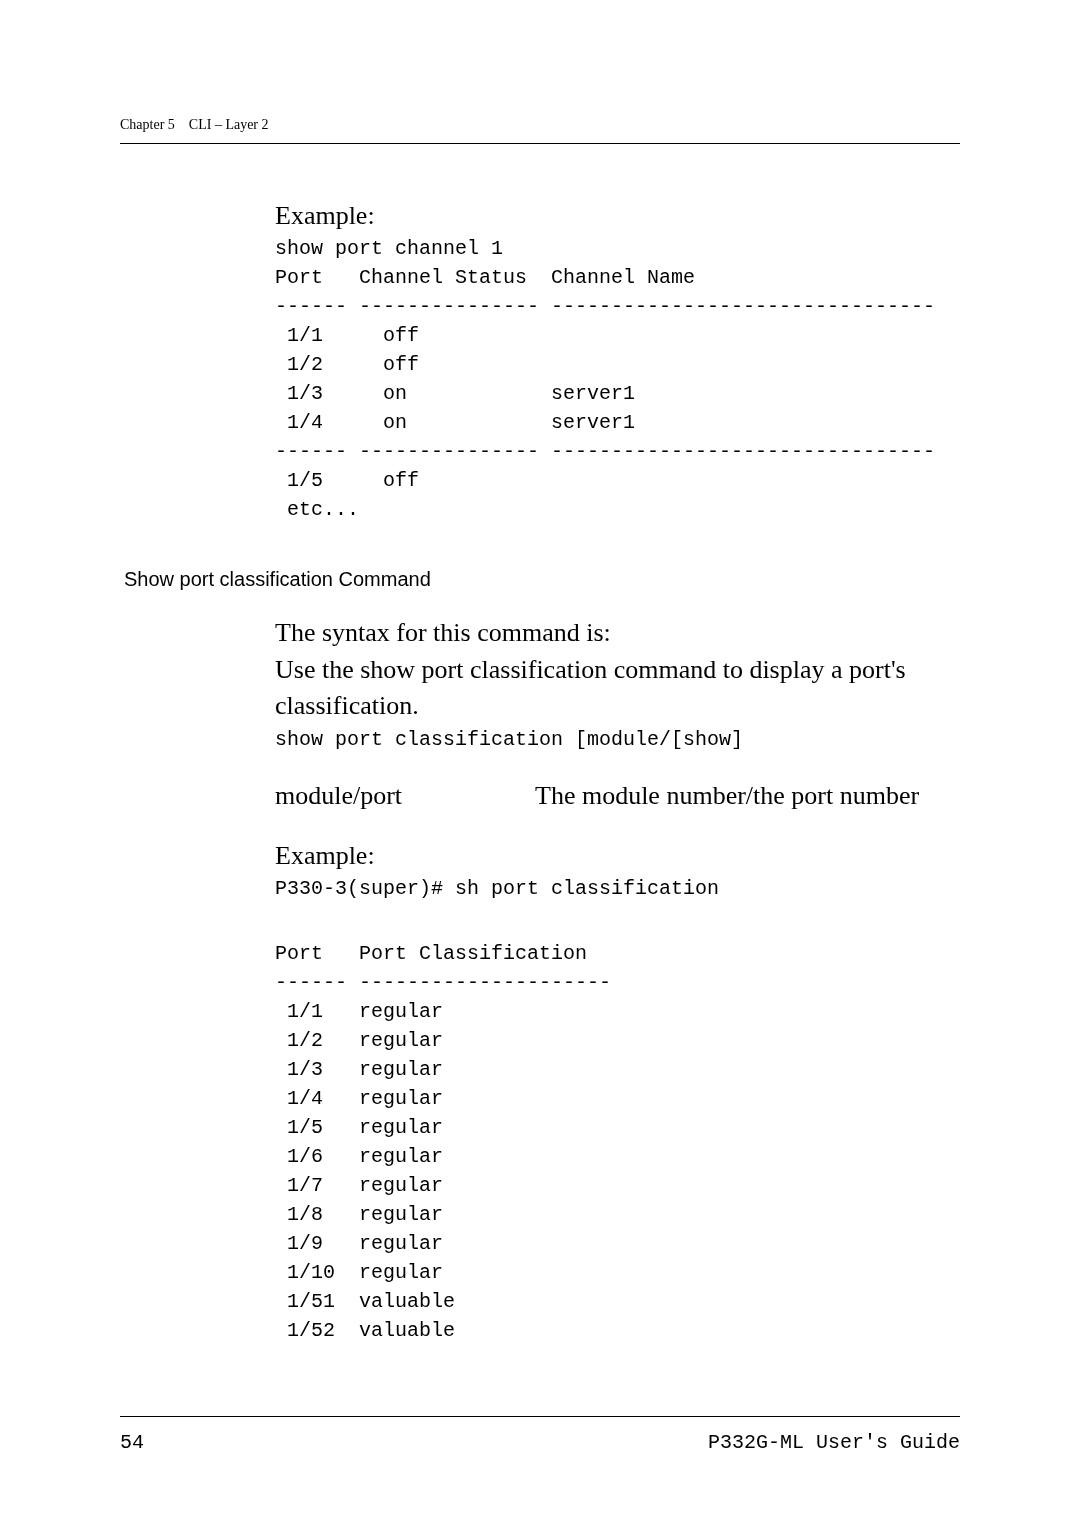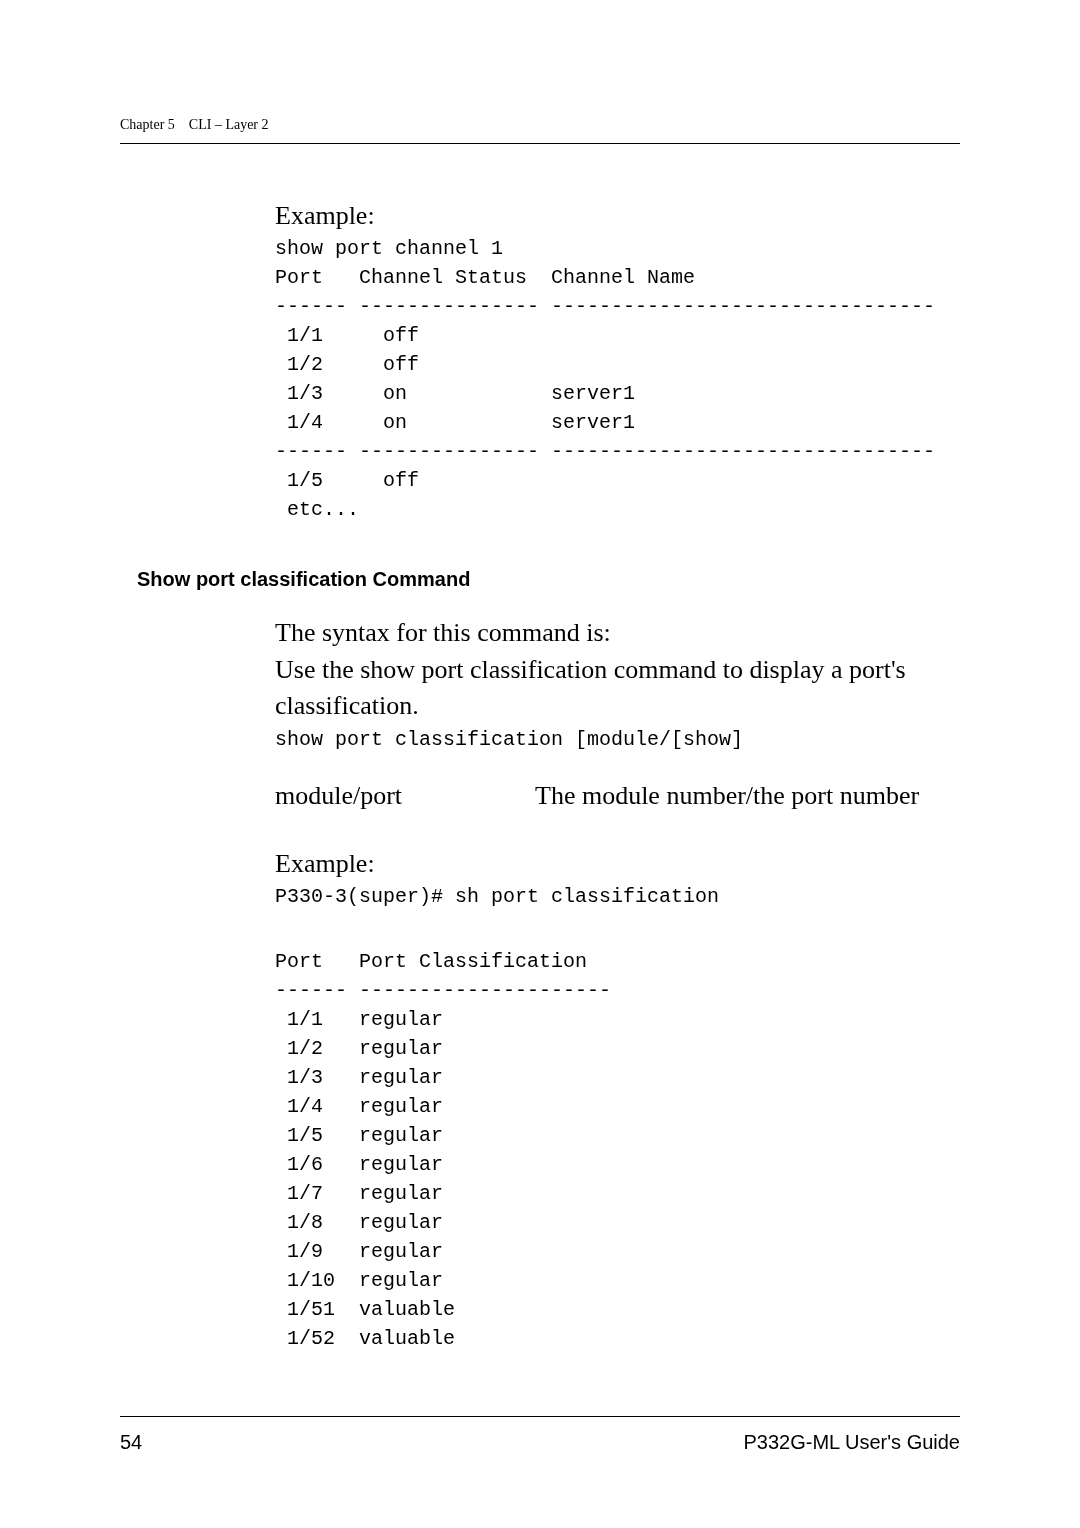--- a/index.html
+++ b/index.html
@@ -36,30 +36,30 @@
     line-height: 1.4;
   }
   .mono {
     font-family: "Courier New", Courier, monospace;
     font-size: 20px;
     white-space: pre;
     line-height: 1.45;
   }
   .section-heading {
     font-family: Helvetica, Arial, sans-serif;
-    font-weight: bold;
+    font-weight: normal;
     font-size: 20px;
-    margin-left: 17px;
+    margin-left: 4px;
     margin-top: 44px;
     margin-bottom: 16px;
   }
   .param-row {
     display: flex;
     margin-top: 24px;
-    margin-bottom: 32px;
+    margin-bottom: 24px;
   }
   .param-name {
     width: 260px;
   }
   .param-desc {
     flex: 1;
   }
   .footer {
     position: absolute;
     bottom: 74px;
@@ -67,21 +67,21 @@
     right: 120px;
   }
   .hr-bottom {
     border: none;
     border-top: 1.4px solid #000;
     margin: 0 0 14px 0;
   }
   .footer-row {
     display: flex;
     justify-content: space-between;
-    font-family: Liberation Sans, sans-serif;
+    font-family: Liberation Mono, monospace;
     font-size: 20px;
   }
 </style>
 </head>
 <body>
 
 <div class="page">
   <div class="header">
     <span>Chapter 5</span>&nbsp;&nbsp;&nbsp;&nbsp;<span>CLI – Layer 2</span>
   </div>

